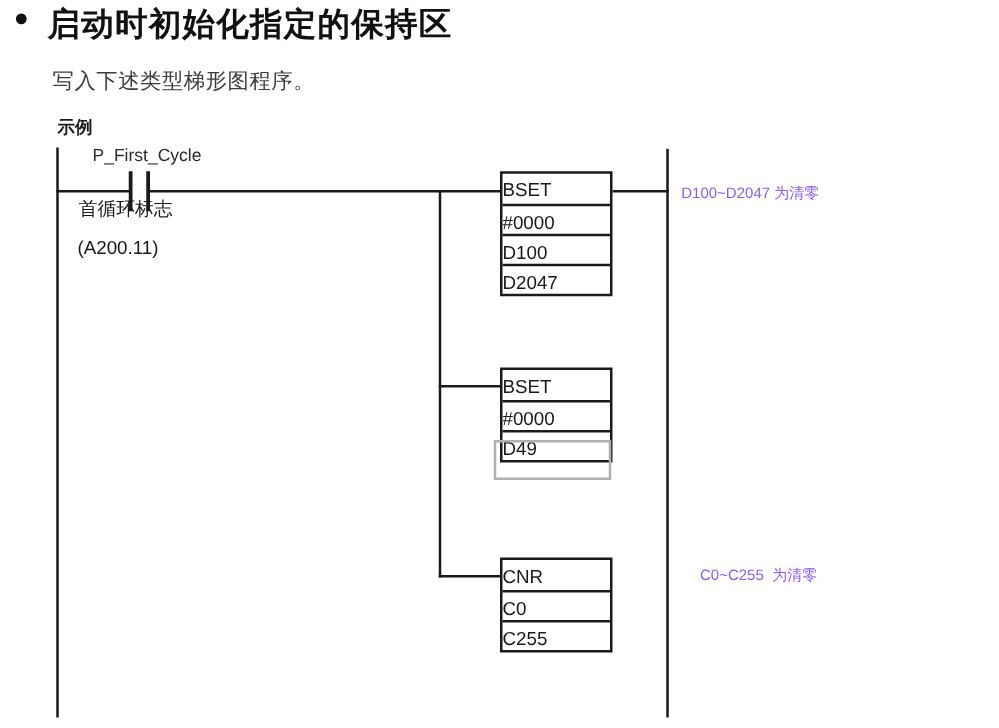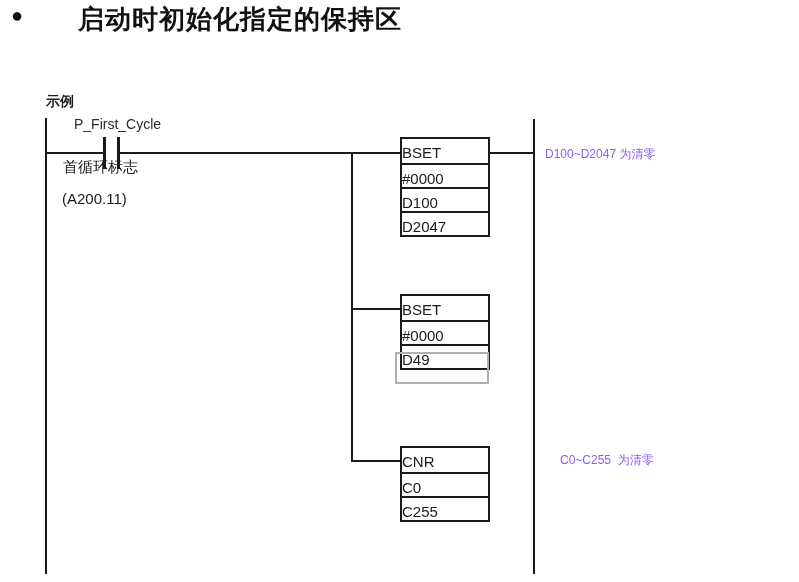--- a/index.html
+++ b/index.html
@@ -19,21 +19,20 @@
     left: 11px; top: 5px;
     font-size: 20px; line-height: 1;
     color: #111;
   }
   .title {
     left: 38px; top: 2px;
     font-size: 26px;
     font-weight: bold;
     letter-spacing: 1px;
     color: #111;
-    margin-left: 40px;
   }
   .subtitle {
     left: 42px; top: 53px;
     font-size: 17px;
     font-family: "Liberation Serif", serif;
     color: #3c3c3c;
     letter-spacing: 0.5px;
   }
   .example {
     left: 46px; top: 93px;
@@ -89,20 +88,21 @@
     color: #8b5cf6;
   }
 </style>
 </head>
 <body>
 
 <div class="page">
 
   <span class="abs bullet">●</span>
   <h1 class="abs title">启动时初始化指定的保持区</h1>
+  <p class="abs subtitle">写入下述类型梯形图程序。</p>
   <span class="abs example">示例</span>
 
   <div class="abs line" style="left:45px; top:118px; width:2px; height:456px;"></div>
   <div class="abs line" style="left:533px; top:119px; width:2px; height:455px;"></div>
 
   <div class="abs line" style="left:45px; top:152px; width:60px; height:2px;"></div>
   <div class="abs line" style="left:103px; top:137px; width:3px; height:32px;"></div>
   <div class="abs line" style="left:117px; top:137px; width:3px; height:32px;"></div>
   <div class="abs line" style="left:120px; top:152px; width:282px; height:2px;"></div>
   <div class="abs line" style="left:488px; top:152px; width:47px; height:2px;"></div>

